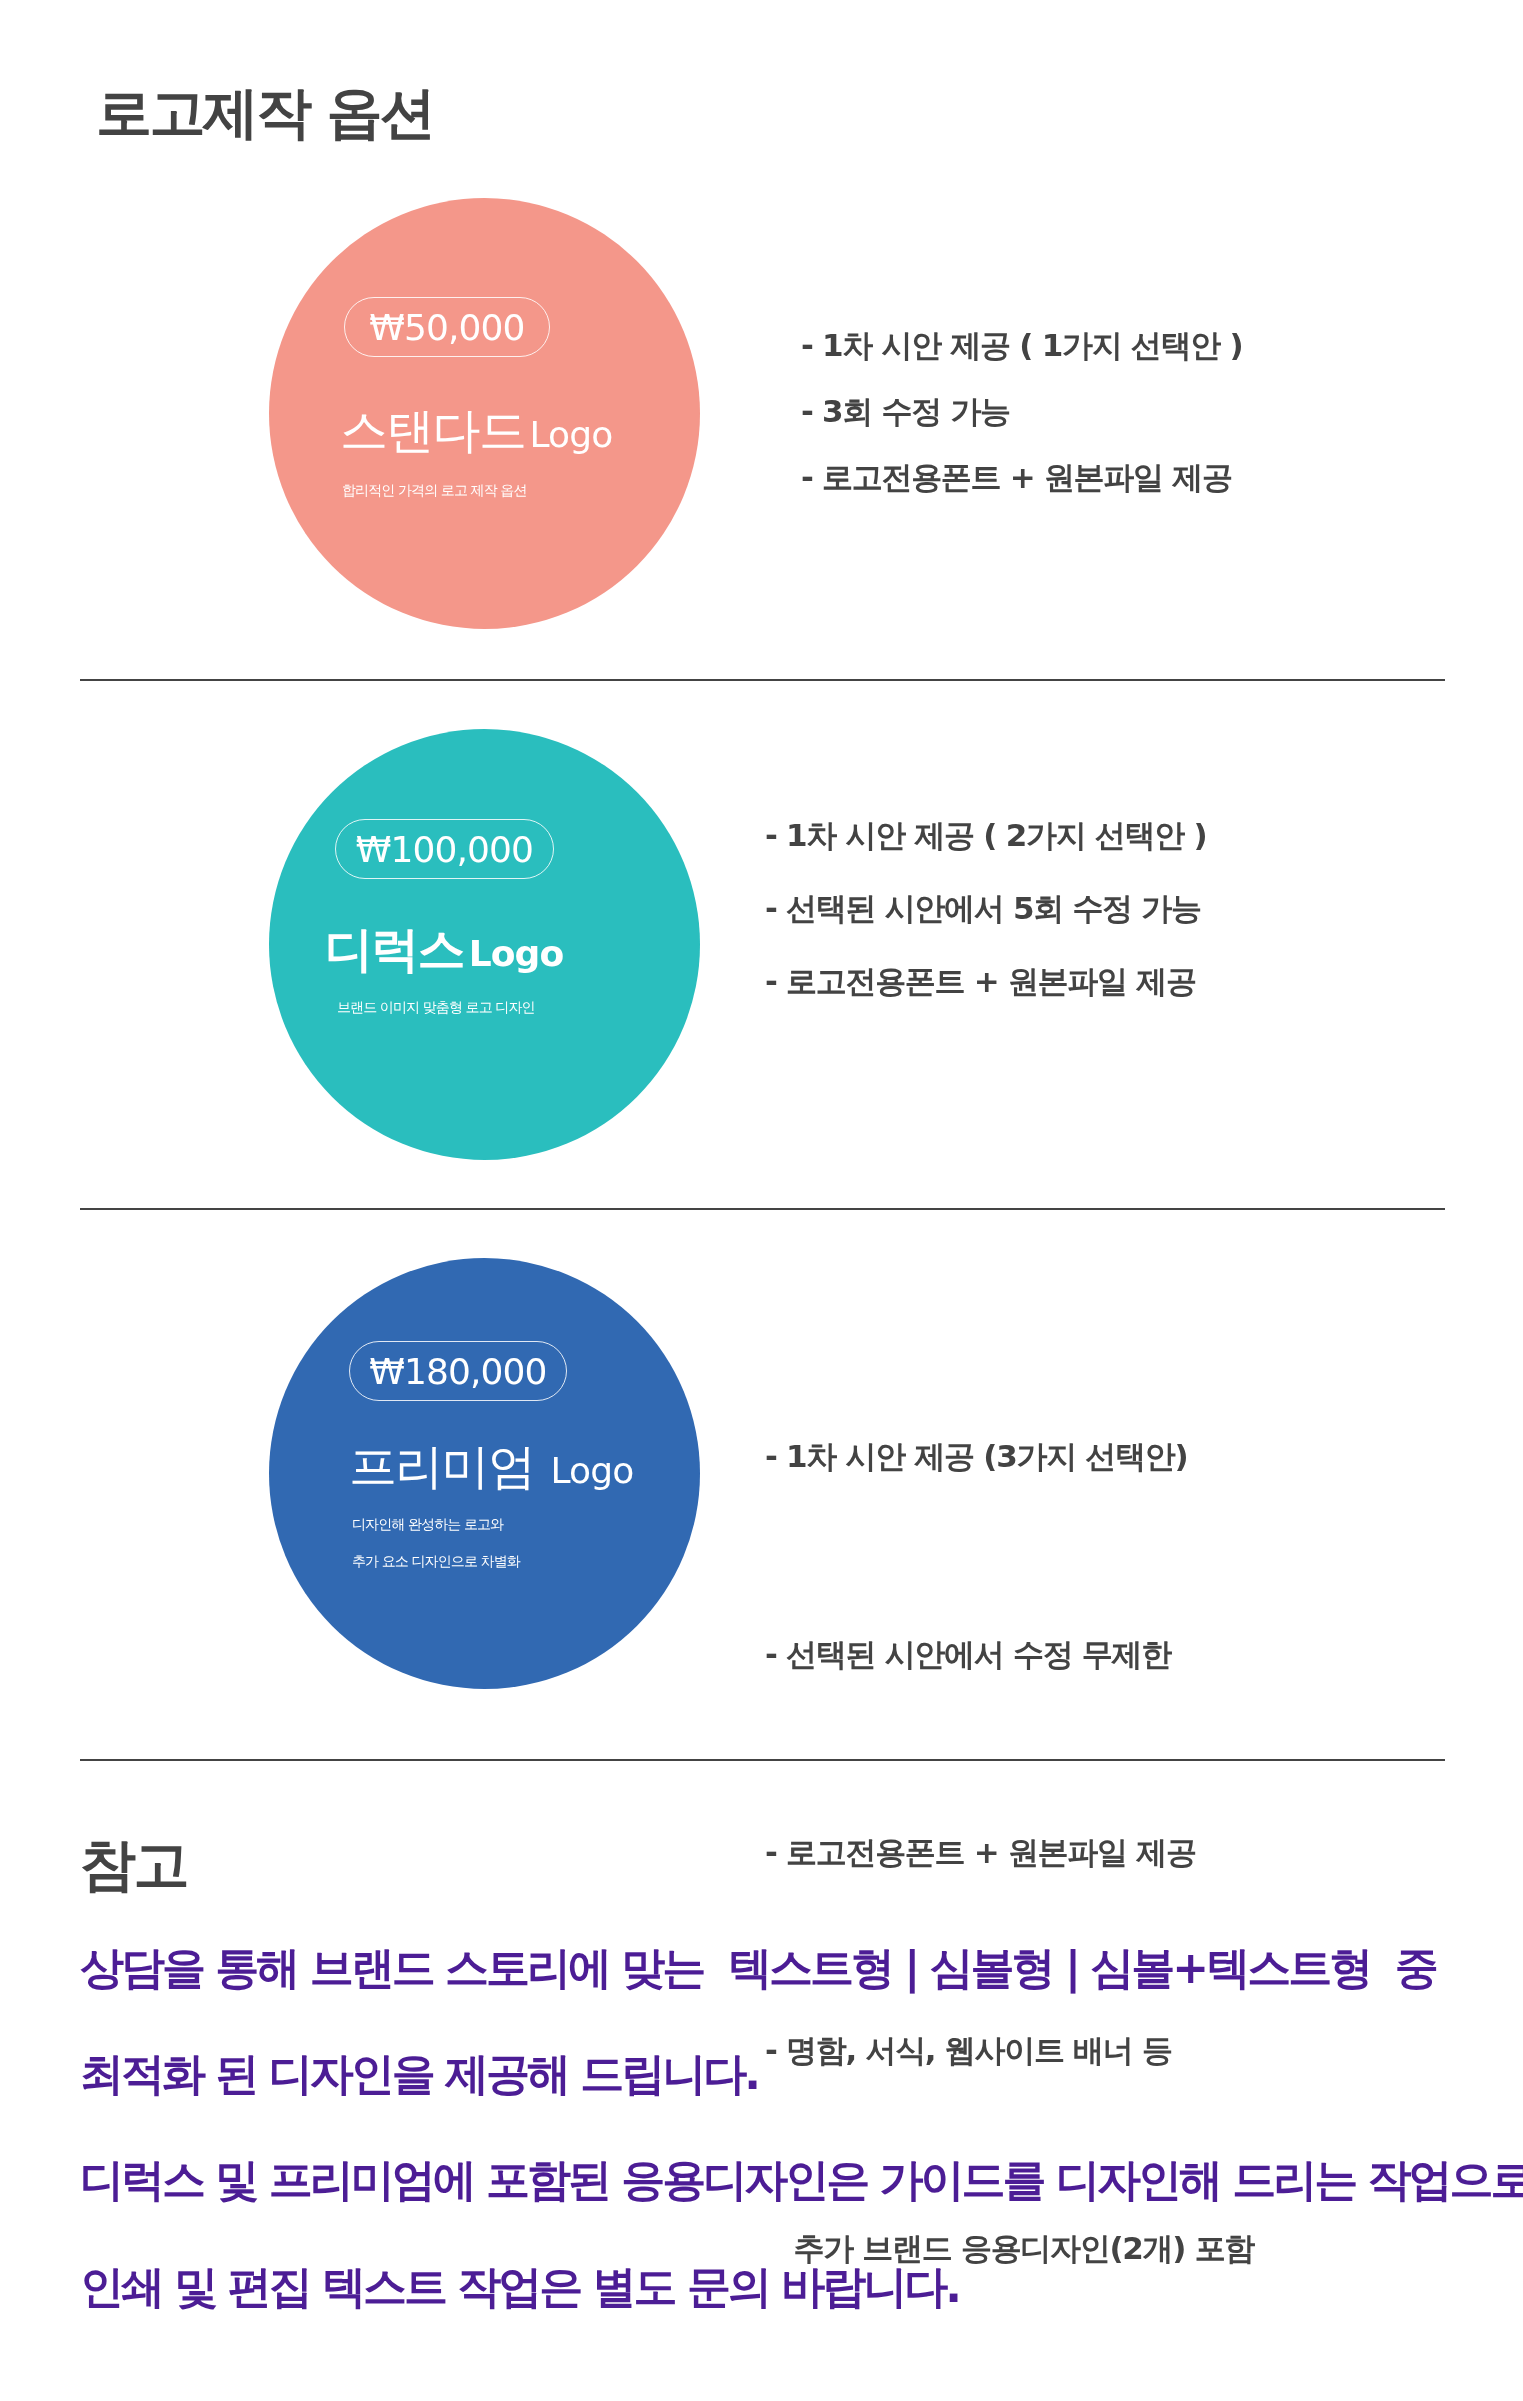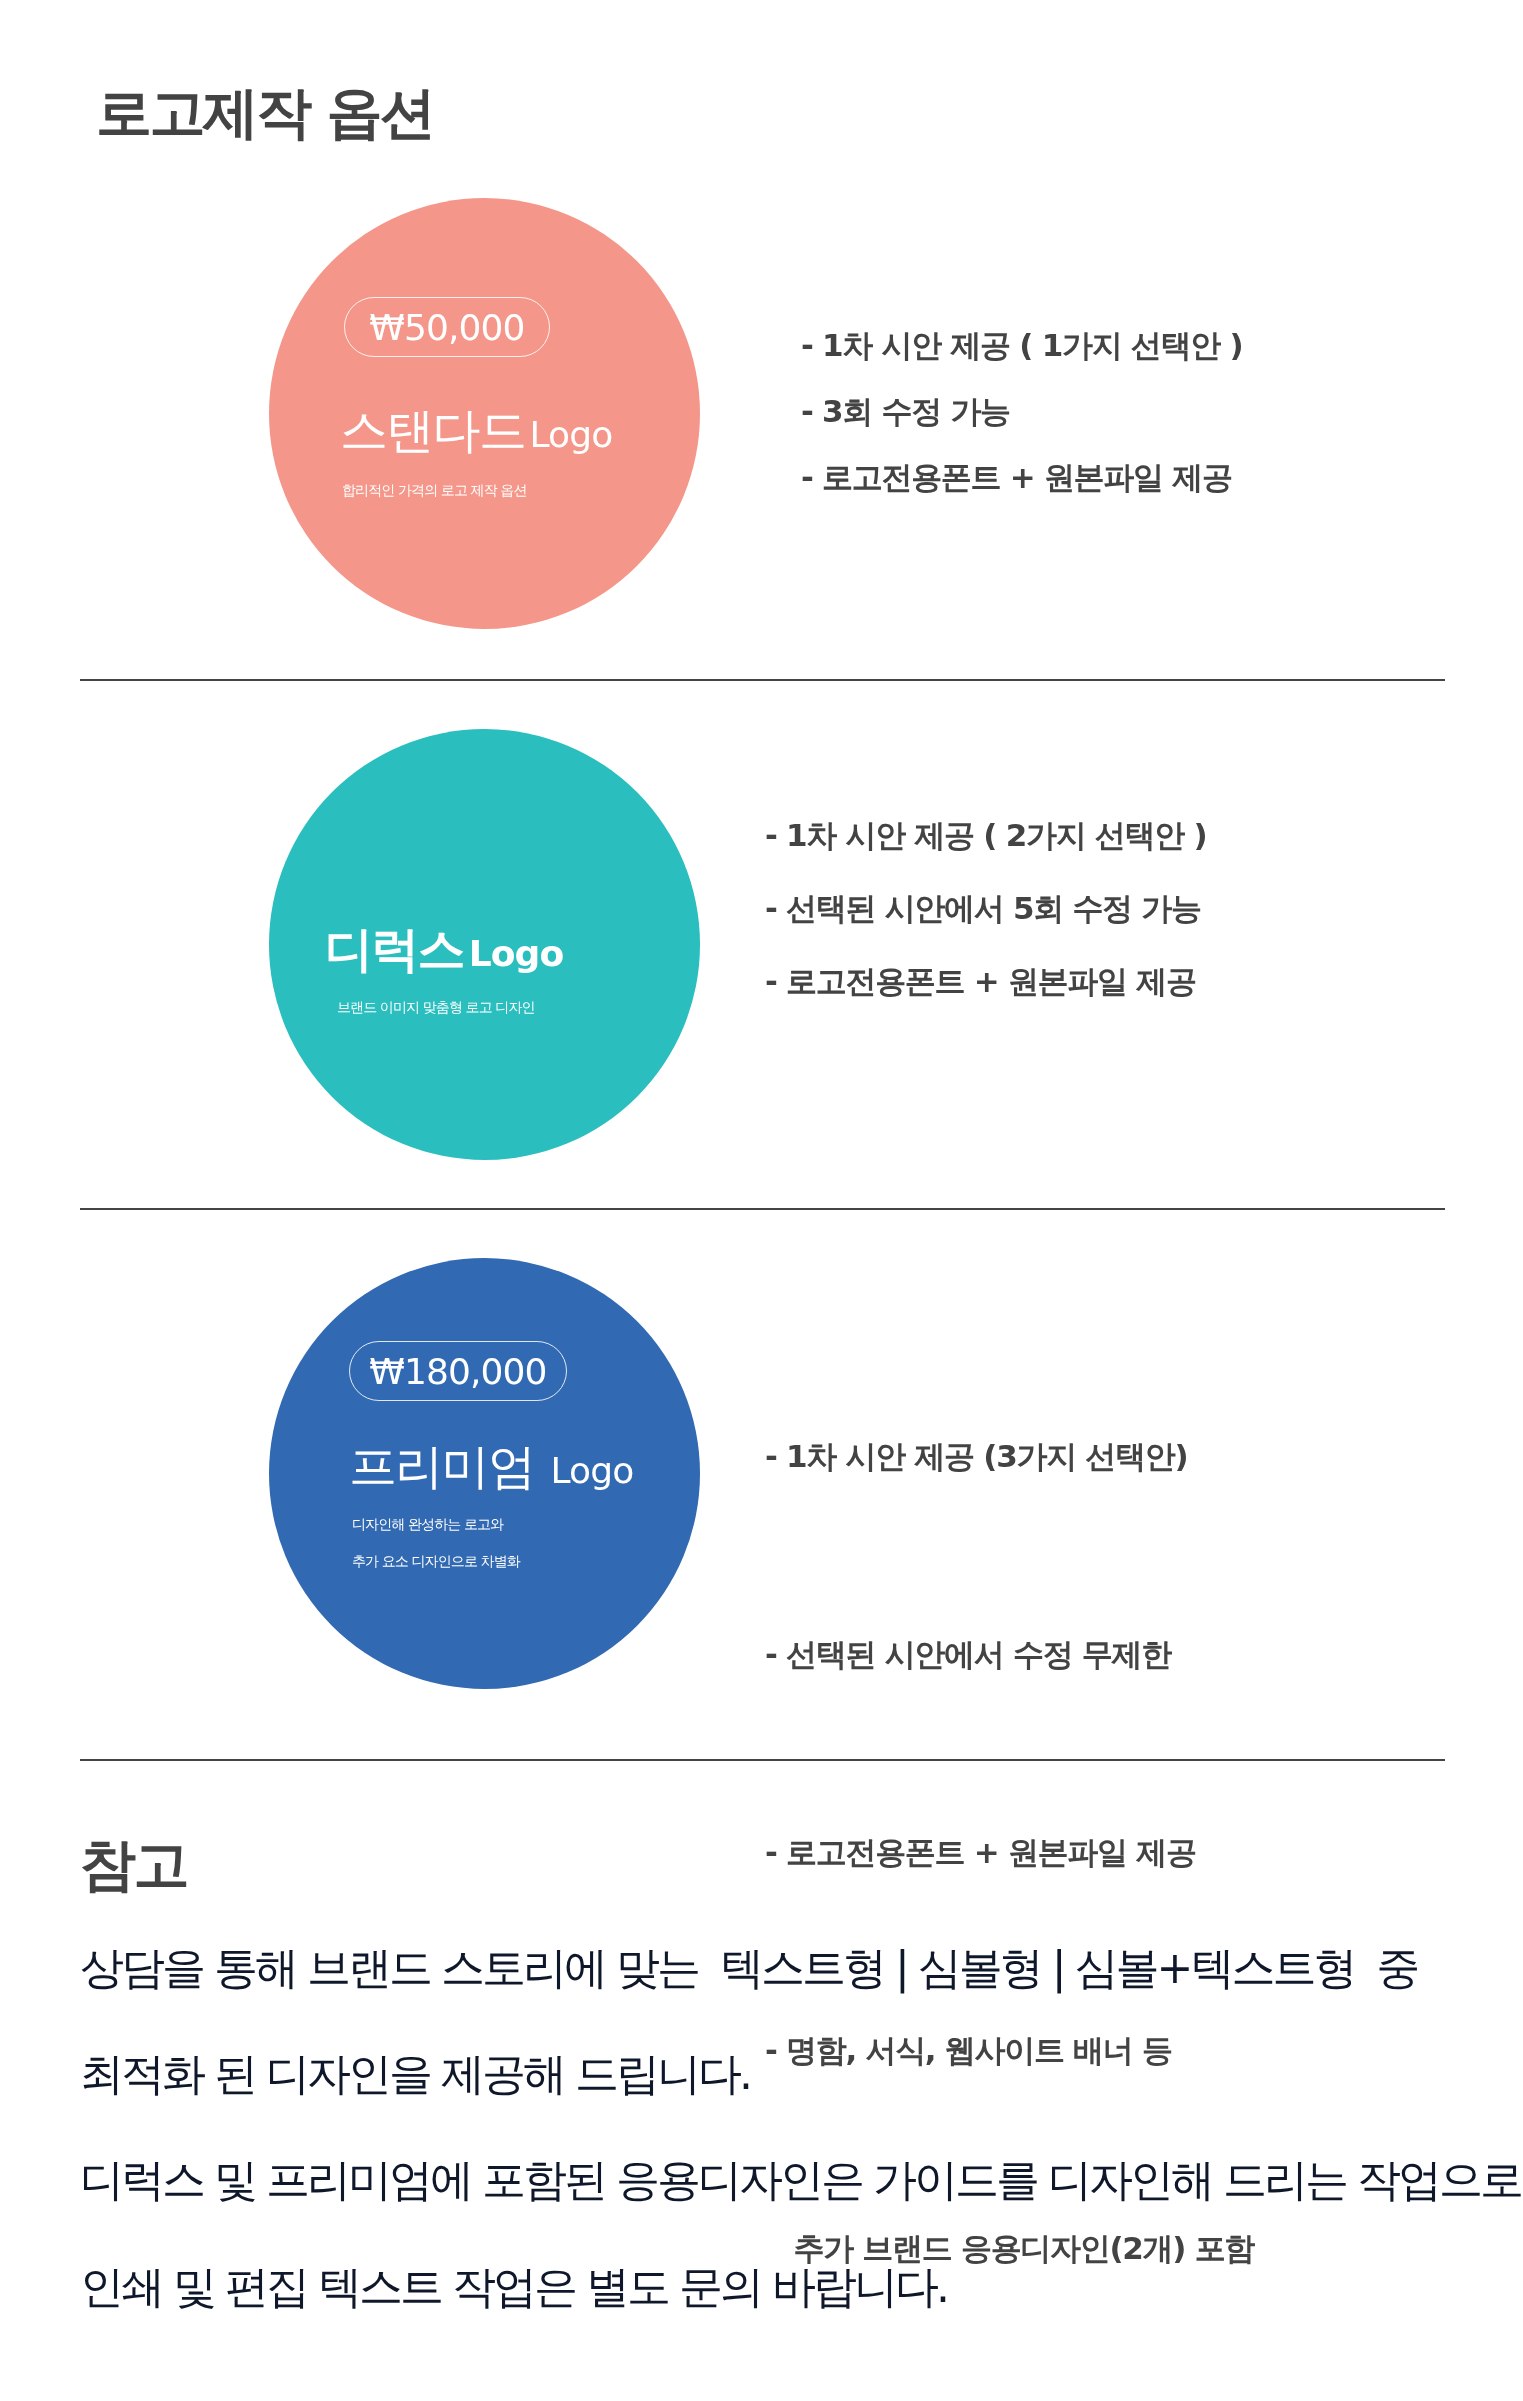--- a/index.html
+++ b/index.html
@@ -36,21 +36,21 @@
     position: absolute; left: 765px; margin: 0; padding: 0; list-style: none;
     font-size: 31px; letter-spacing: -1.3px; color: #434343; font-weight: bold;
   }
   .features li { white-space: nowrap; }
   .note-title {
     position: absolute; left: 80px; top: 1828px; margin: 0;
     font-size: 56px; font-weight: bold; letter-spacing: -2.6px; color: #434343;
   }
   .note-line {
     position: absolute; left: 80px; margin: 0; white-space: nowrap;
-    font-size: 44px; font-weight: normal; letter-spacing: -3px; color: #0f172a;
+    font-size: 44px; font-weight: bold; letter-spacing: -3px; color: #4c1d95;
   }
 </style>
 </head>
 <body>
 
 <h1 class="page-title">로고제작 옵션</h1>
 
 <section>
   <div class="circle" style="top:198px; background:#F4978A;">
     <div class="price-pill" style="left:75px; top:99px; width:206px;">
@@ -68,20 +68,23 @@
     <li>- 1차 시안 제공 ( 1가지 선택안 )</li>
     <li>- 3회 수정 가능</li>
     <li>- 로고전용폰트 + 원본파일 제공</li>
   </ul>
 </section>
 
 <div class="divider" style="top:679px;"></div>
 
 <section>
   <div class="circle" style="top:729px; background:#2ABEBE;">
+    <div class="price-pill" style="left:66px; top:90px; width:219px;">
+      <span>₩100,000</span>
+    </div>
     <div class="plan-name" style="left:56px; top:189px;font-weight:bold;">
       <span class="ko">디럭스</span>
       <span class="en">Logo</span>
     </div>
     <div class="plan-desc" style="left:68px; top:260px;">
       <div>브랜드 이미지 맞춤형 로고 디자인</div>
     </div>
   </div>
   <ul class="features" style="top:799px; line-height:73px;">
     <li>- 1차 시안 제공 ( 2가지 선택안 )</li>

